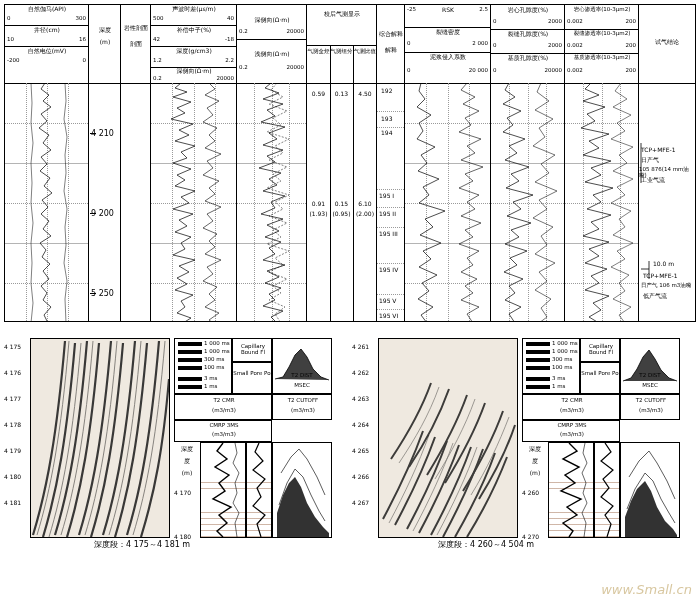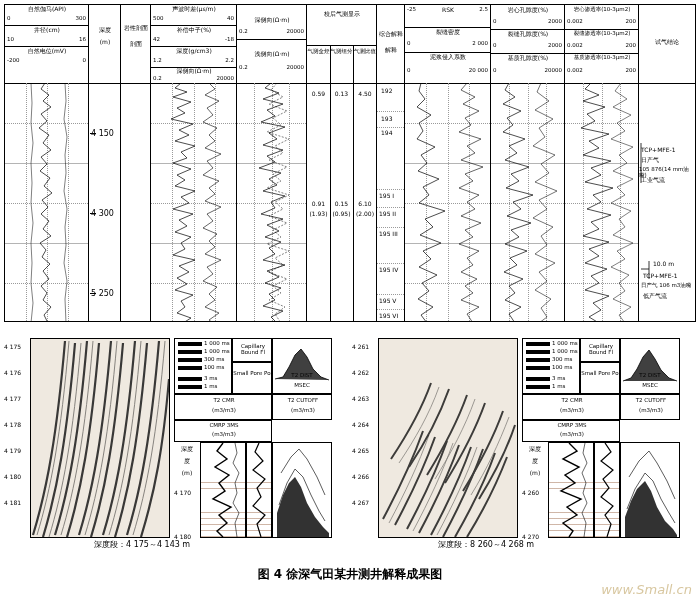--- a/index.html
+++ b/index.html
@@ -170,22 +170,22 @@
       <div class="grid-h maj" style="top:160px;"></div>
         <div class="grid-h" style="top:200px;"></div>
       <svg class="curve" width="84" height="240" viewBox="0 0 84 240">
         <polyline fill="none" stroke="#000" stroke-width="0.7" points="40,0 36,6 44,12 38,18 46,24 36,31 42,38 34,45 44,52 38,60 46,67 36,74 42,81 35,88 45,95 39,103 47,110 37,117 43,124 36,131 44,138 38,146 46,153 35,160 41,167 37,174 45,181 38,188 44,196 36,203 42,210 38,217 46,224 39,232 43,240"></polyline>
         <polyline fill="none" stroke="#000" stroke-width="0.5" points="26,0 27,20 26,40 28,60 26,80 27,100 26,120 28,140 26,160 27,180 26,200 28,220 26,240"></polyline>
         <polyline fill="none" stroke="#000" stroke-width="0.5" points="60,0 61,18 59,36 62,54 60,72 61,90 59,108 62,126 60,144 61,162 59,180 62,198 60,216 61,240"></polyline>
       </svg>
     </div>
 
     <div class="track" style="left:84px;width:32px;">
-      <div class="depthlab" style="top:46px;">4 150</div>
-      <div class="depthlab" style="top:126px;">4 300</div>
+      <div class="depthlab" style="top:46px;">4 210</div>
+      <div class="depthlab" style="top:126px;">9 200</div>
       <div class="depthlab" style="top:206px;">5 250</div>
       <div style="position:absolute;left:1px;top:50px;width:6px;border-top:1px solid #000;"></div>
       <div style="position:absolute;left:1px;top:130px;width:6px;border-top:1px solid #000;"></div>
       <div style="position:absolute;left:1px;top:210px;width:6px;border-top:1px solid #000;"></div>
     </div>
 
     <div class="track" style="left:116px;width:30px;">
       <div class="lith"></div>
     </div>
 
@@ -420,21 +420,21 @@
       <svg width="58" height="94" viewBox="0 0 58 94">
         <rect width="58" height="94" fill="#fff"></rect>
         <g fill="#000" opacity=".8">
           <path d="M4,94 L4,70 L10,52 L16,40 L22,34 L28,44 L34,60 L42,74 L50,84 L56,90 L56,94 Z"></path>
           <path d="M6,62 L14,40 L22,26 L30,34 L38,52 L46,68 L52,78" fill="none" stroke="#000" stroke-width="0.8"></path>
           <path d="M8,30 L18,14 L26,6 L34,16 L44,34 L52,52" fill="none" stroke="#000" stroke-width="0.8"></path>
         </g>
       </svg>
     </div>
 
-    <div class="lbl" style="left:90px;top:203px;font-size:8px;">深度段：4 175～4 143 m</div>
+    <div class="lbl" style="left:90px;top:203px;font-size:8px;">深度段：4 175～4 181 m</div>
   </div>
 
   <div style="position:absolute;left:352px;top:338px;width:344px;height:218px;">
 
     <div style="position:absolute;left:0;top:0;width:26px;height:200px;">
       <div class="lbl tiny" style="left:0;top:6px;">4 261</div>
       <div class="lbl tiny" style="left:0;top:32px;">4 262</div>
       <div class="lbl tiny" style="left:0;top:58px;">4 263</div>
       <div class="lbl tiny" style="left:0;top:84px;">4 264</div>
       <div class="lbl tiny" style="left:0;top:110px;">4 265</div>
@@ -540,18 +540,17 @@
       <svg width="58" height="94" viewBox="0 0 58 94">
         <rect width="58" height="94" fill="#fff"></rect>
         <g fill="#000" opacity=".8">
           <path d="M4,94 L4,74 L10,58 L16,46 L24,38 L30,48 L36,64 L44,78 L52,86 L56,92 L56,94 Z"></path>
           <path d="M6,66 L14,46 L24,30 L32,38 L40,56 L48,70 L54,80" fill="none" stroke="#000" stroke-width="0.8"></path>
           <path d="M8,34 L18,18 L28,8 L36,20 L46,38 L54,56" fill="none" stroke="#000" stroke-width="0.8"></path>
         </g>
       </svg>
     </div>
 
-    <div class="lbl" style="left:86px;top:203px;font-size:8px;">深度段：8 260～4 268 m</div>
+    <div class="lbl" style="left:86px;top:203px;font-size:8px;">深度段：4 260～4 504 m</div>
   </div>
 
-  <div id="caption">图 4  徐深气田某井测井解释成果图</div>
   <div id="wm">www.Small.cn</div>
 </div>
 
 </body></html>

